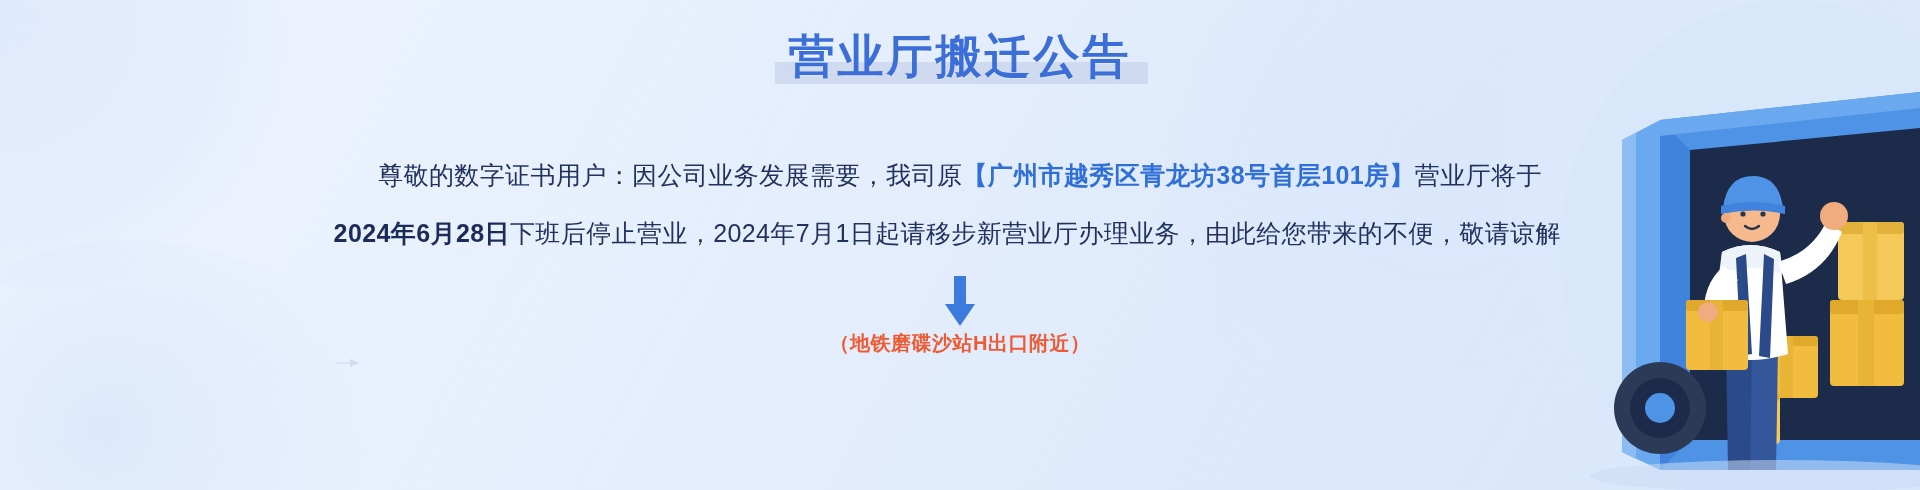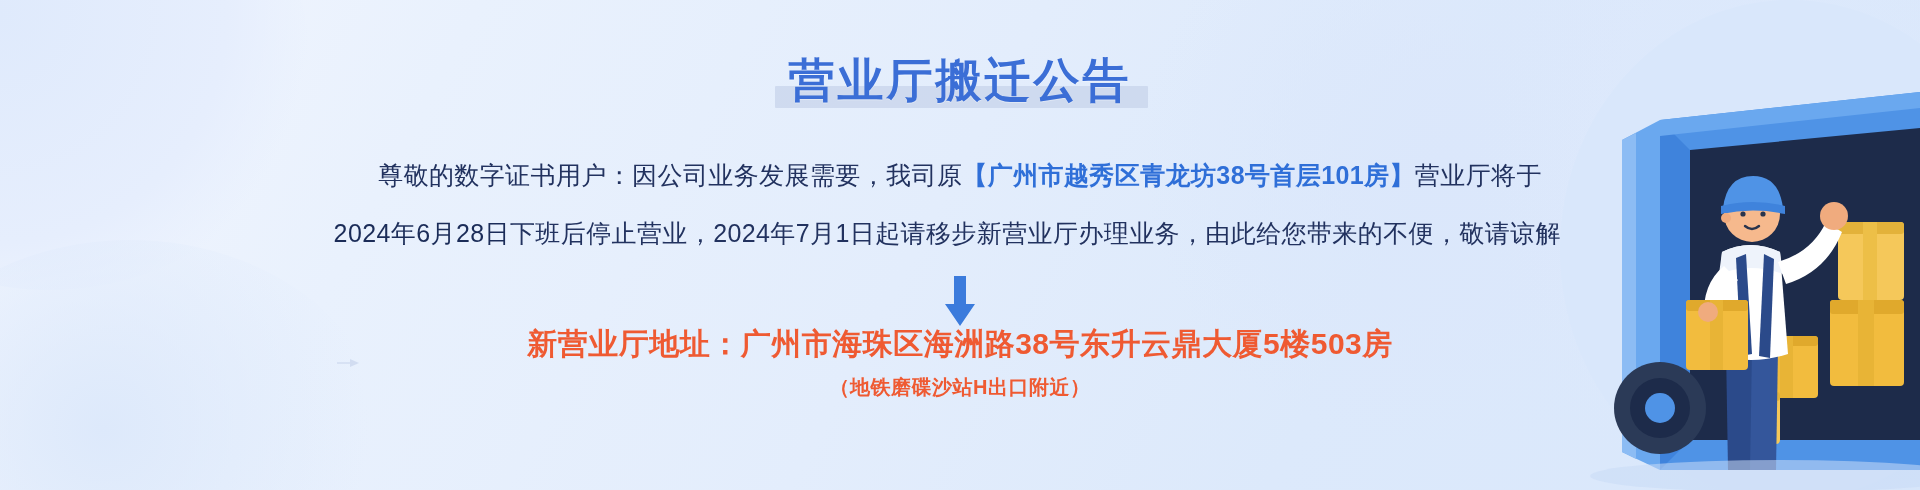--- a/index.html
+++ b/index.html
@@ -40,35 +40,34 @@
   #title-highlight{
     position:absolute; left:-8px; right:-10px; bottom:2px; height:22px;
     background:#c6d2ea; opacity:.72; border-radius:1px; z-index:0;
   }
   #page-title{
     position:relative; z-index:1;
     font-size:46px; line-height:60px; font-weight:700;
     color:#3b6ed6; letter-spacing:3px;
     text-shadow:0 1px 0 rgba(255,255,255,.35);
     white-space:nowrap;
-    margin-top:24px;
   }
 
   
   #body-copy{
     position:absolute; left:0; right:0; top:150px;
     text-align:center;
   }
   .para-line{
     font-size:25px; line-height:50px;
     color:#22325f; letter-spacing:.4px; white-space:nowrap;
   }
   .para-line.line2{ margin-top:8px; }
   .em-blue{ color:#2f6fd8; font-weight:700; }
-  .em-bold{ font-weight:400; color:#1b2c58; }
+  .em-bold{ font-weight:700; color:#1b2c58; }
 
   
   #arrow-down{
     position:absolute; left:50%; transform:translateX(-50%);
     top:276px; width:40px; height:52px;
   }
 
   
   #address-block{
     position:absolute; left:0; right:0; top:322px; text-align:center;
@@ -119,21 +118,20 @@
   </div>
 
   <svg id="arrow-down" viewBox="0 0 40 52">
     <path d="M14 0 h12 v28 h9 L20 50 L5 28 h9 Z" fill="#3b7bdc"></path>
   </svg>
 
   <svg id="tiny-arrow" viewBox="0 0 22 10">
     <path d="M0 4.2 h13 V1 L22 5 L13 9 V5.8 H0 Z" fill="#b8c6e4"></path>
   </svg>
   <div id="address-block">
-    <div id="address-main">新营业厅地址：广州市海珠区海洲路38号东升云鼎大厦5楼503房</div>
     <div id="address-sub">（地铁磨碟沙站H出口附近）</div>
   </div>
 
   <svg id="illustration" viewBox="0 0 560 490">
     <defs>
       <clipPath id="clipAll">
           <rect x="0" y="0" width="560" height="490"></rect>
         </clipPath>
     </defs>
     <g clip-path="url(#clipAll)">

